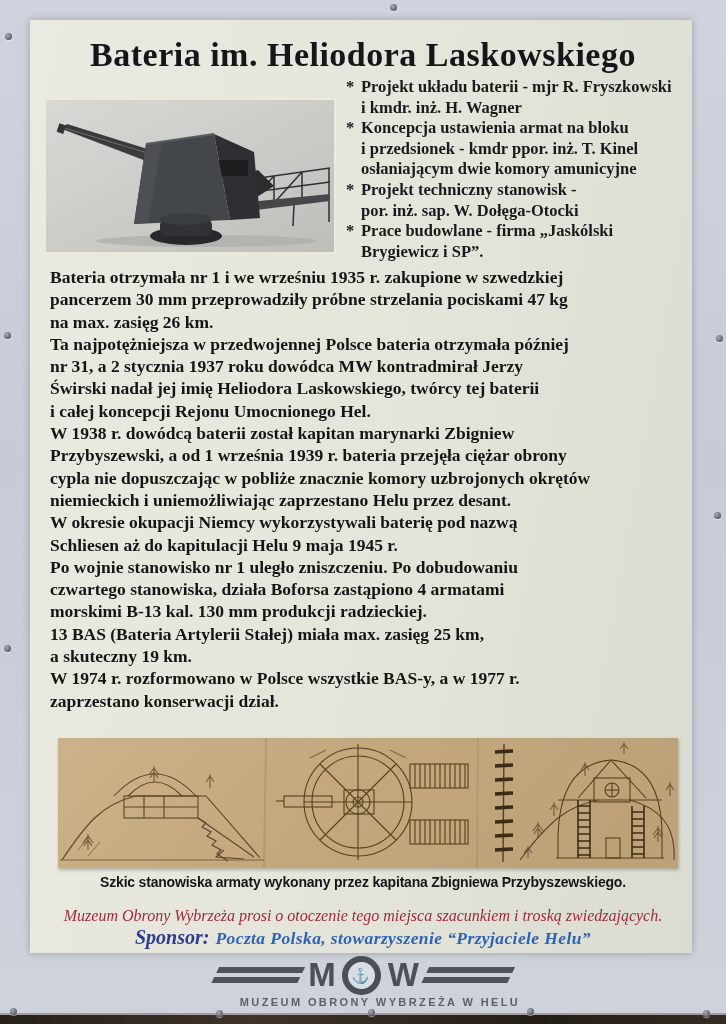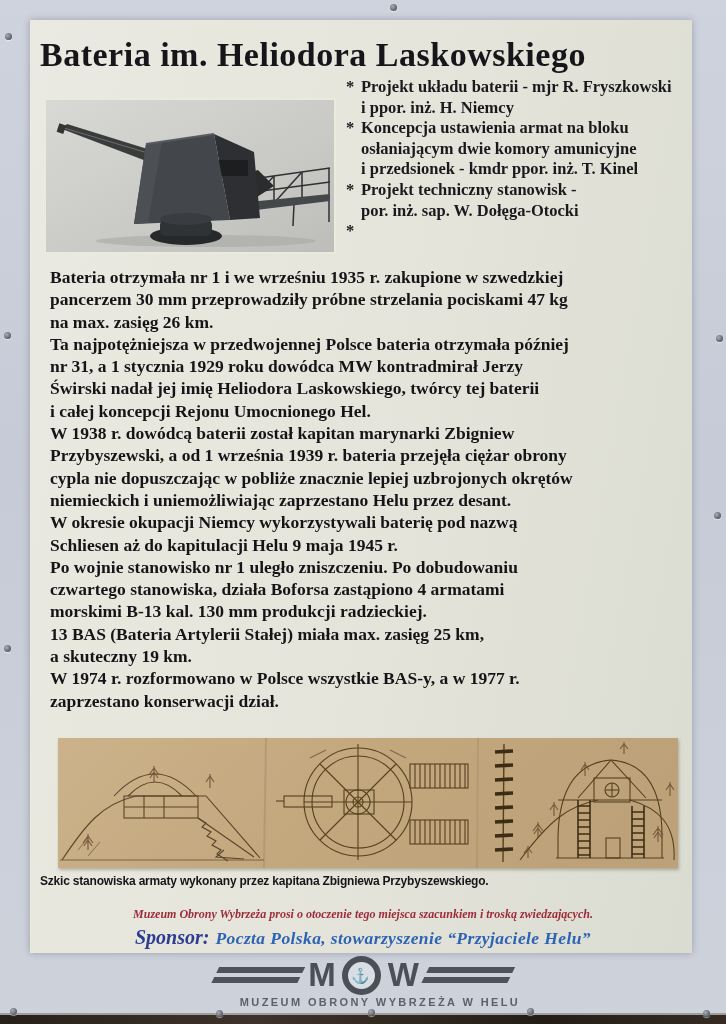--- a/index.html
+++ b/index.html
@@ -8,21 +8,21 @@
     background:linear-gradient(180deg,#ced3dd 0%,#c6cbd7 45%,#cdd2db 100%);
     font-family:"Liberation Serif", serif;
   }
   .paper{
     position:absolute; left:30px; top:20px; width:662px; height:933px;
     background:linear-gradient(100deg,#eaeae2 0%,#e4e4da 55%,#dbdcd1 100%);
     box-shadow:0 0 7px rgba(60,65,80,.35);
   }
   .page-title{
     position:absolute; left:40px; top:36px; width:646px; height:44px;
-    text-align:left; font-size:34px; font-weight:bold; color:#15151a;
+    text-align:center; font-size:34px; font-weight:bold; color:#15151a;
     letter-spacing:.5px; white-space:nowrap;
   }
   .photo{
     position:absolute; left:46px; top:100px; width:288px; height:152px;
     box-shadow:0 0 0 2px #eceadf;
   }
   .credits{
     position:absolute; left:346px; top:77px; width:352px;
     font-size:16.5px; font-weight:bold; color:#1a1a1e; line-height:20.6px;
   }
@@ -30,27 +30,27 @@
   .credit .marker{width:15px; flex:0 0 15px; text-align:left;}
   .body-text{
     position:absolute; left:50px; top:266px; width:632px;
     font-size:17.5px; font-weight:bold; color:#151518; line-height:22.3px;
   }
   .sketch{
     position:absolute; left:58px; top:738px; width:620px; height:130px;
     box-shadow:1px 2px 3px rgba(80,70,50,.35);
   }
   .caption{
-    position:absolute; left:40px; top:874px; width:646px; text-align:left;
-    font-family:"Liberation Sans", sans-serif; font-size:12px; font-weight:bold;
+    position:absolute; left:40px; top:874px; width:646px; text-align:center;
+    font-family:"Liberation Sans", sans-serif; font-size:14px; font-weight:bold;
     color:#16161a; letter-spacing:-0.2px;
   }
   .notice{
     position:absolute; left:40px; top:907px; width:646px; text-align:center;
-    font-size:12px; font-weight:bold; font-style:italic; color:#9e2b38;
+    font-size:16px; font-weight:normal; font-style:italic; color:#9e2b38;
   }
   .sponsor{
     position:absolute; left:40px; top:926px; width:646px; text-align:center;
     font-style:italic; font-weight:bold; white-space:nowrap;
   }
   .sponsor .label{font-size:20px; color:#2c3c90; margin-right:6px;}
   .sponsor .name{font-size:17.5px; color:#2d63b4; letter-spacing:.4px;}
   .logo{
     position:absolute; left:0; top:958px; width:726px; text-align:center;
     font-family:"Liberation Sans", sans-serif;
@@ -131,54 +131,58 @@
       <rect x="114" y="119" width="52" height="17" rx="6" fill="#303335"></rect>
       <ellipse cx="140" cy="119" rx="26" ry="6" fill="#3a3d3f"></ellipse>
     </svg>
   </div>
 
   <div class="credits">
     <div class="credit">
       <span class="marker">*</span>
       <div>
         <div>Projekt układu baterii - mjr R. Fryszkowski</div>
-        <div>i ppor. inż. H. Niemcy</div>
+        <div>i kmdr. inż. H. Wagner</div>
       </div>
     </div>
     <div class="credit">
       <span class="marker">*</span>
       <div>
         <div>Koncepcja ustawienia armat na bloku</div>
+        <div>i przedsionek - kmdr ppor. inż. T. Kinel</div>
         <div>osłaniającym dwie komory amunicyjne</div>
-        <div>i przedsionek - kmdr ppor. inż. T. Kinel</div>
       </div>
     </div>
     <div class="credit">
       <span class="marker">*</span>
       <div>
         <div>Projekt techniczny stanowisk -</div>
         <div>por. inż. sap. W. Dołęga-Otocki</div>
       </div>
     </div>
     <div class="credit">
       <span class="marker">*</span>
+      <div>
+        <div>Prace budowlane - firma „Jaskólski</div>
+        <div>Brygiewicz i SP”.</div>
+      </div>
     </div>
   </div>
 
   <div class="body-text">
     <div>Bateria otrzymała nr 1 i we wrześniu 1935 r. zakupione w szwedzkiej</div>
     <div>pancerzem 30 mm przeprowadziły próbne strzelania pociskami 47 kg</div>
     <div>na max. zasięg 26 km.</div>
     <div>Ta najpotężniejsza w przedwojennej Polsce bateria otrzymała później</div>
-    <div>nr 31, a 1 stycznia 1929 roku dowódca MW kontradmirał Jerzy</div>
+    <div>nr 31, a 2 stycznia 1937 roku dowódca MW kontradmirał Jerzy</div>
     <div>Świrski nadał jej imię Heliodora Laskowskiego, twórcy tej baterii</div>
     <div>i całej koncepcji Rejonu Umocnionego Hel.</div>
     <div>W 1938 r. dowódcą baterii został kapitan marynarki Zbigniew</div>
     <div>Przybyszewski, a od 1 września 1939 r. bateria przejęła ciężar obrony</div>
-    <div>cypla nie dopuszczając w pobliże znacznie lepiej uzbrojonych okrętów</div>
+    <div>cypla nie dopuszczając w pobliże znacznie komory uzbrojonych okrętów</div>
     <div>niemieckich i uniemożliwiając zaprzestano Helu przez desant.</div>
     <div>W okresie okupacji Niemcy wykorzystywali baterię pod nazwą</div>
     <div>Schliesen aż do kapitulacji Helu 9 maja 1945 r.</div>
     <div>Po wojnie stanowisko nr 1 uległo zniszczeniu. Po dobudowaniu</div>
     <div>czwartego stanowiska, działa Boforsa zastąpiono 4 armatami</div>
     <div>morskimi B-13 kal. 130 mm produkcji radzieckiej.</div>
     <div>13 BAS (Bateria Artylerii Stałej) miała max. zasięg 25 km,</div>
     <div>a skuteczny 19 km.</div>
     <div>W 1974 r. rozformowano w Polsce wszystkie BAS-y, a w 1977 r.</div>
     <div>zaprzestano konserwacji dział.</div>

